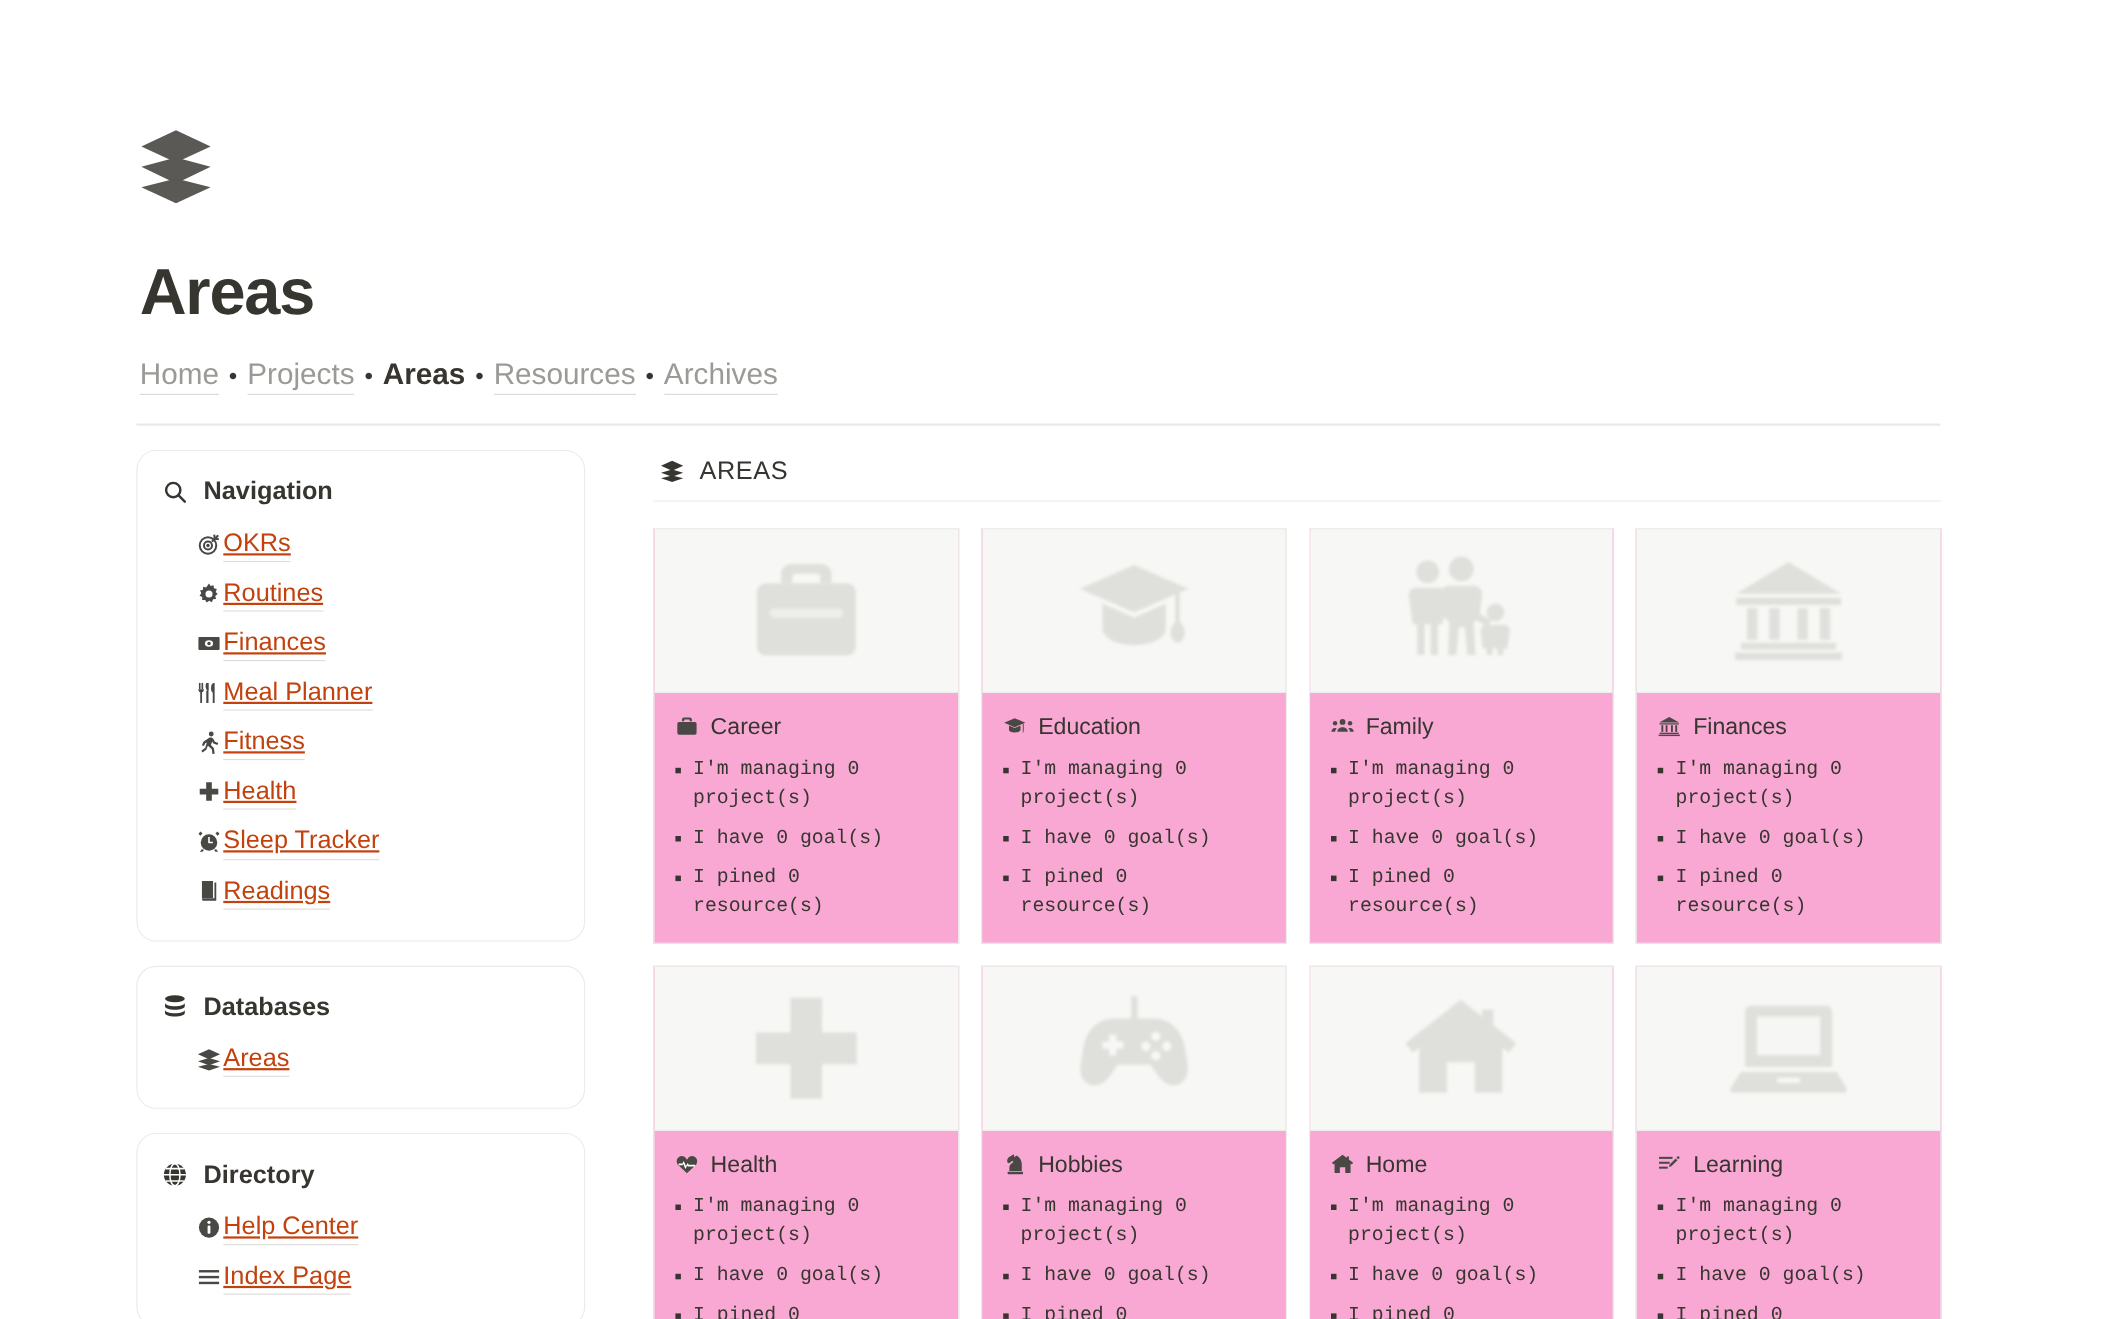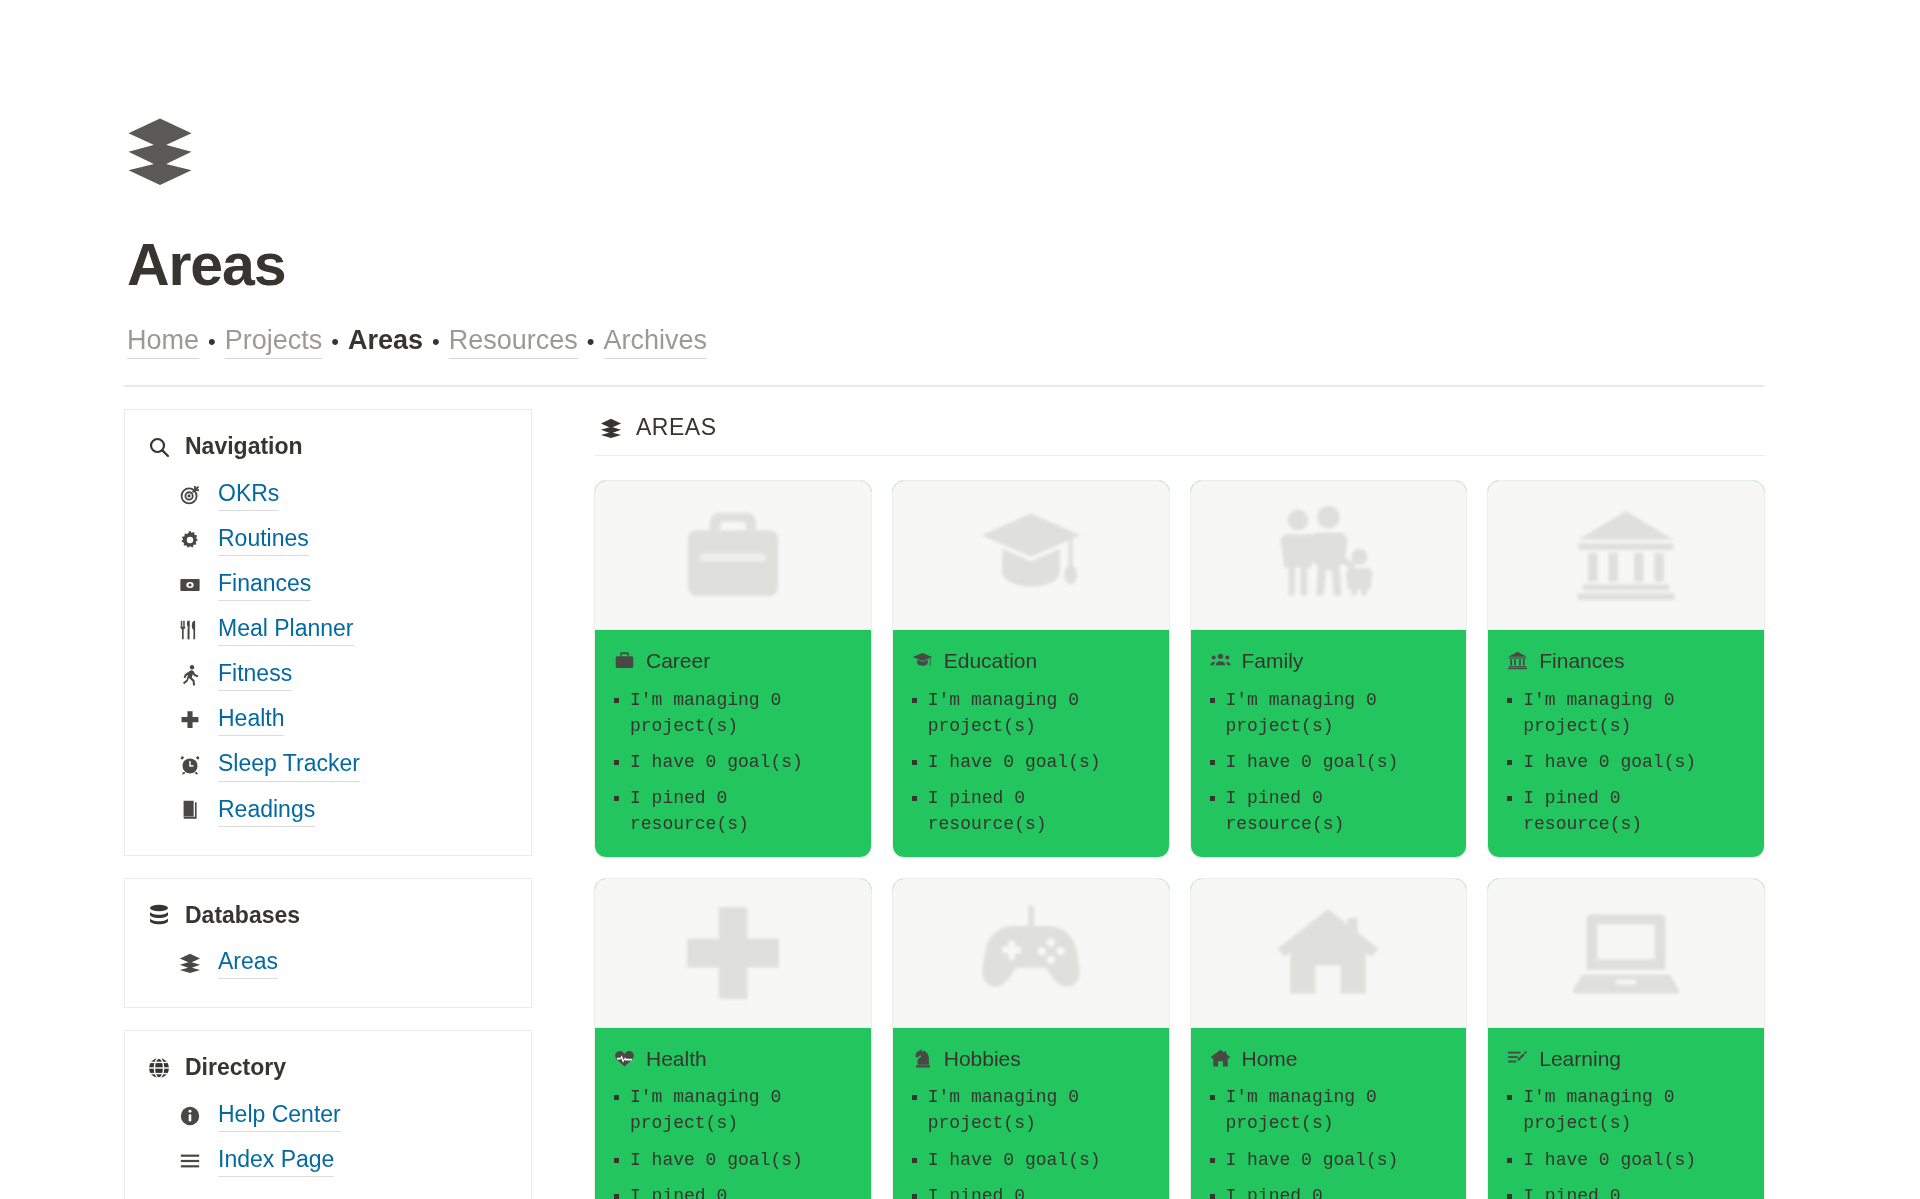--- a/index.html
+++ b/index.html
@@ -89,47 +89,48 @@
   .main-col {
     flex: 1 1 auto;
     margin-left: 62px;
     margin-right: 123px;
   }
 
   
   .panel {
     background: #ffffff;
     border: 1.5px solid #eceaea;
-    border-radius: 0;
+    border-radius: 18px;
     padding: 22px 22px 22px 18px;
     margin-bottom: 22px;
   }
   .panel-head {
     display: flex;
     align-items: center;
     gap: 14px;
     font-size: 23px;
     font-weight: bold;
     color: #37352f;
     line-height: 1.3;
     padding-left: 4px;
   }
   .panel-head .ic { flex: 0 0 auto; display: flex; }
   .panel-items {
     margin-top: 10px;
   }
   .nav-item {
     display: flex;
     align-items: center;
-    gap: 17px;
+    gap: 2px;
     padding: 6px 0 6px 36px;
     font-size: 23px;
     line-height: 1.35;
-    color: #0369a1;
+    color: #c2410c;
     cursor: pointer;
+    text-decoration: underline;
   }
   .nav-item .ic { flex: 0 0 auto; display: flex; align-items: center; }
   .nav-item .lbl {
     border-bottom: 1.5px solid #dcdcda;
     padding-bottom: 1px;
   }
 
   
   .main-head {
     display: flex;
@@ -146,22 +147,22 @@
     margin-bottom: 24px;
   }
 
   .card-grid {
     display: grid;
     grid-template-columns: repeat(4, 1fr);
     gap: 20px;
   }
   .card {
     border: 1.5px solid #ededeb;
-    border-radius: 12px;
-    background: #22c55e;
+    border-radius: 0;
+    background: #f9a8d4;
     overflow: hidden;
     cursor: pointer;
     display: flex;
     flex-direction: column;
   }
   .card-cover {
     height: 148px;
     background: #f7f7f5;
     border-bottom: 1.5px solid #ededeb;
     display: flex;

